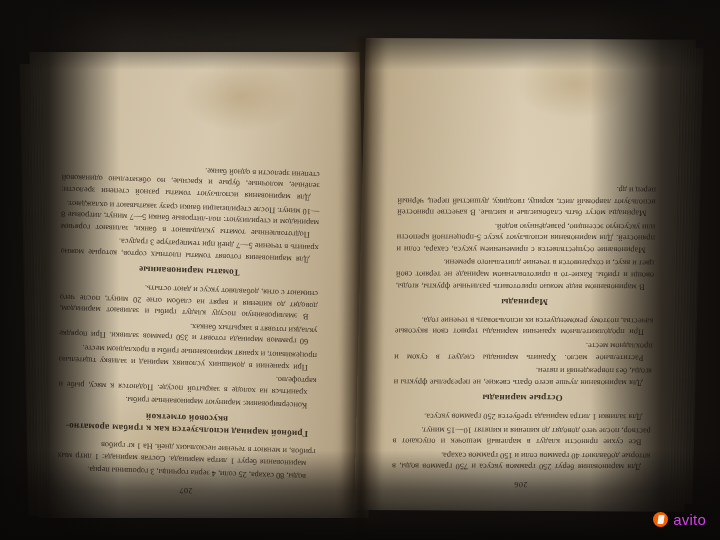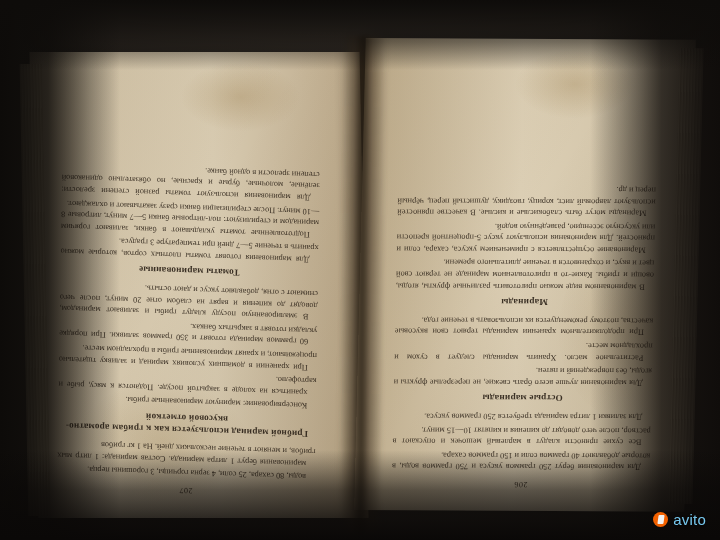--- a/index.html
+++ b/index.html
@@ -195,21 +195,21 @@
   }
 
   
   .watermark {
     position: absolute;
     right: 14px;
     bottom: 12px;
     display: flex;
     align-items: center;
     gap: 5px;
-    color: #7dd3fc;
+    color: #d946ef;
     font-family: "Liberation Sans", sans-serif;
     font-size: 15px;
     letter-spacing: 0.2px;
     text-shadow: 0 1px 3px rgba(0,0,0,0.9);
     opacity: 0.95;
   }
   .wm-dot {
     width: 15px; height: 15px;
     border-radius: 50%;
     background: #ff6600;

